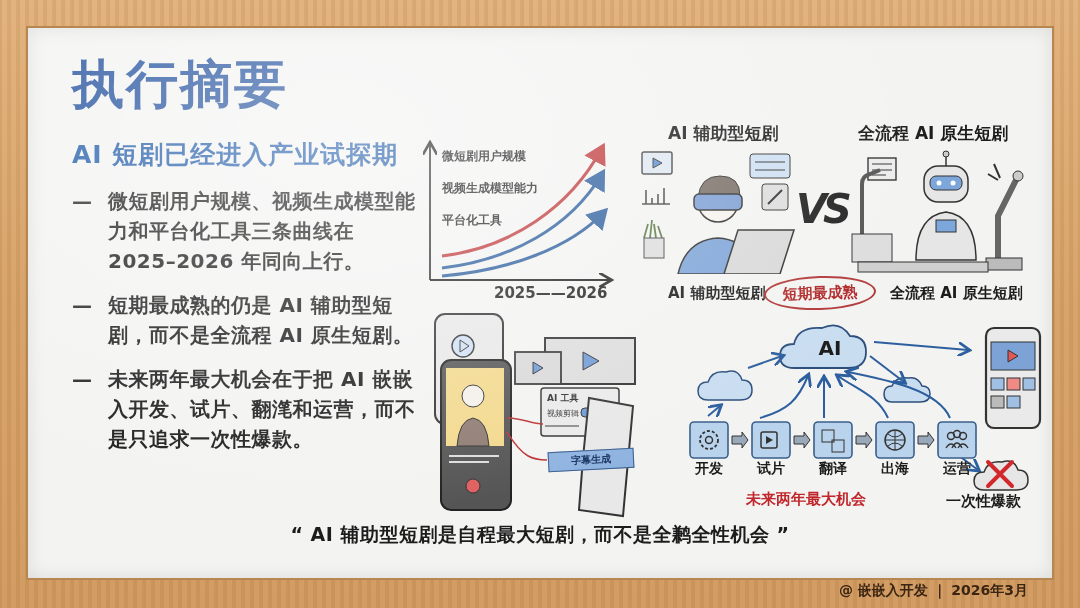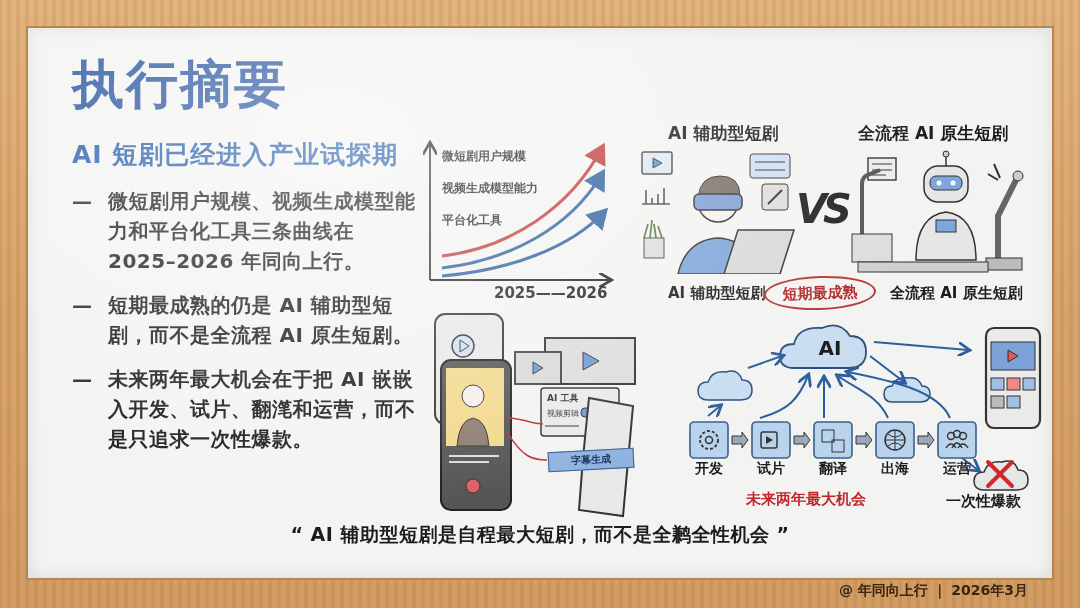--- a/index.html
+++ b/index.html
@@ -277,13 +277,13 @@
     <div class="step-label" style="left:162px;">翻译</div>
     <div class="step-label" style="left:224px;">出海</div>
     <div class="step-label" style="left:286px;">运营</div>
     <div class="opp">未来两年最大机会</div>
     <div class="viral">一次性爆款</div>
   </div>
 
   <div class="quote">“ AI 辅助型短剧是自程最大短剧，而不是全鹣全性机会 ”</div>
 </div>
 
-<div class="credit">@ 年同向上行 ｜ 2026年3月</div>
+<div class="credit">@ 嵌嵌入开发 ｜ 2026年3月</div>
 
 </body></html>

